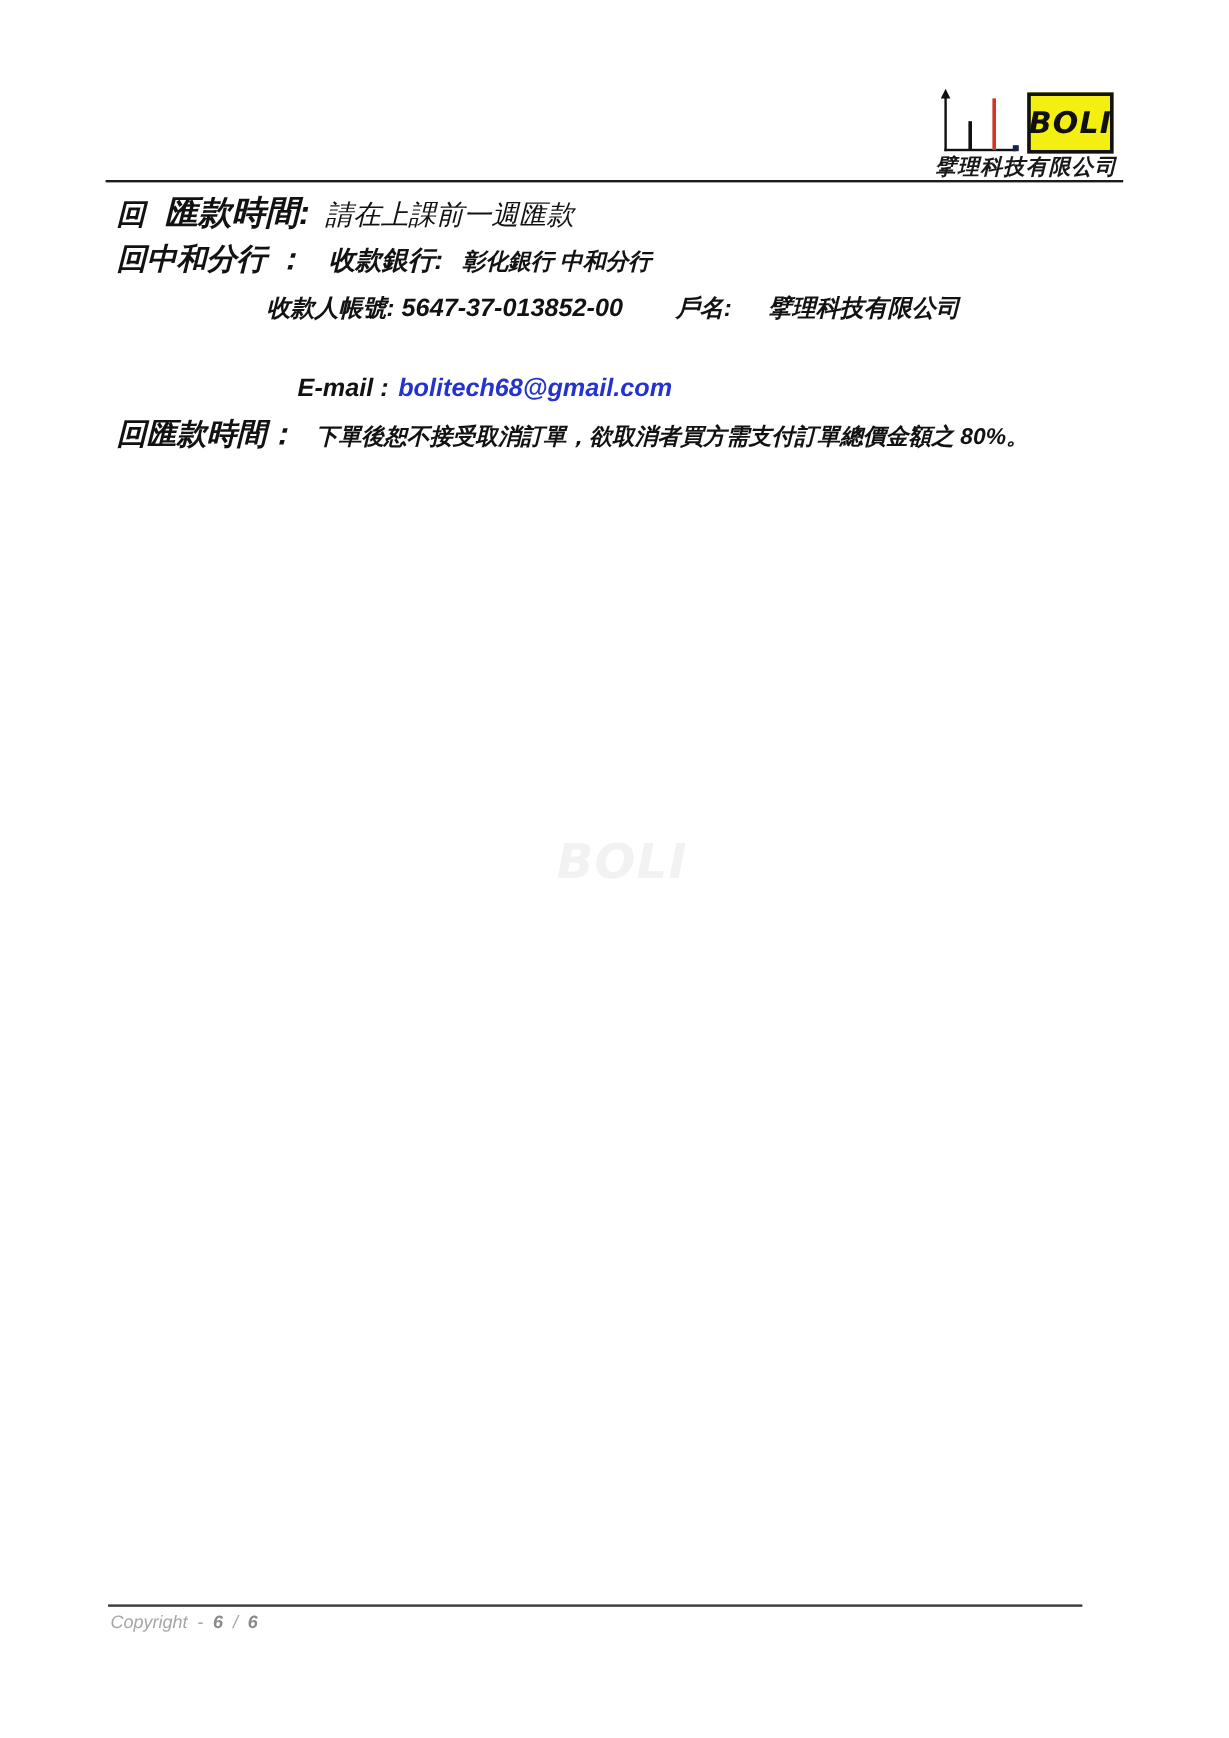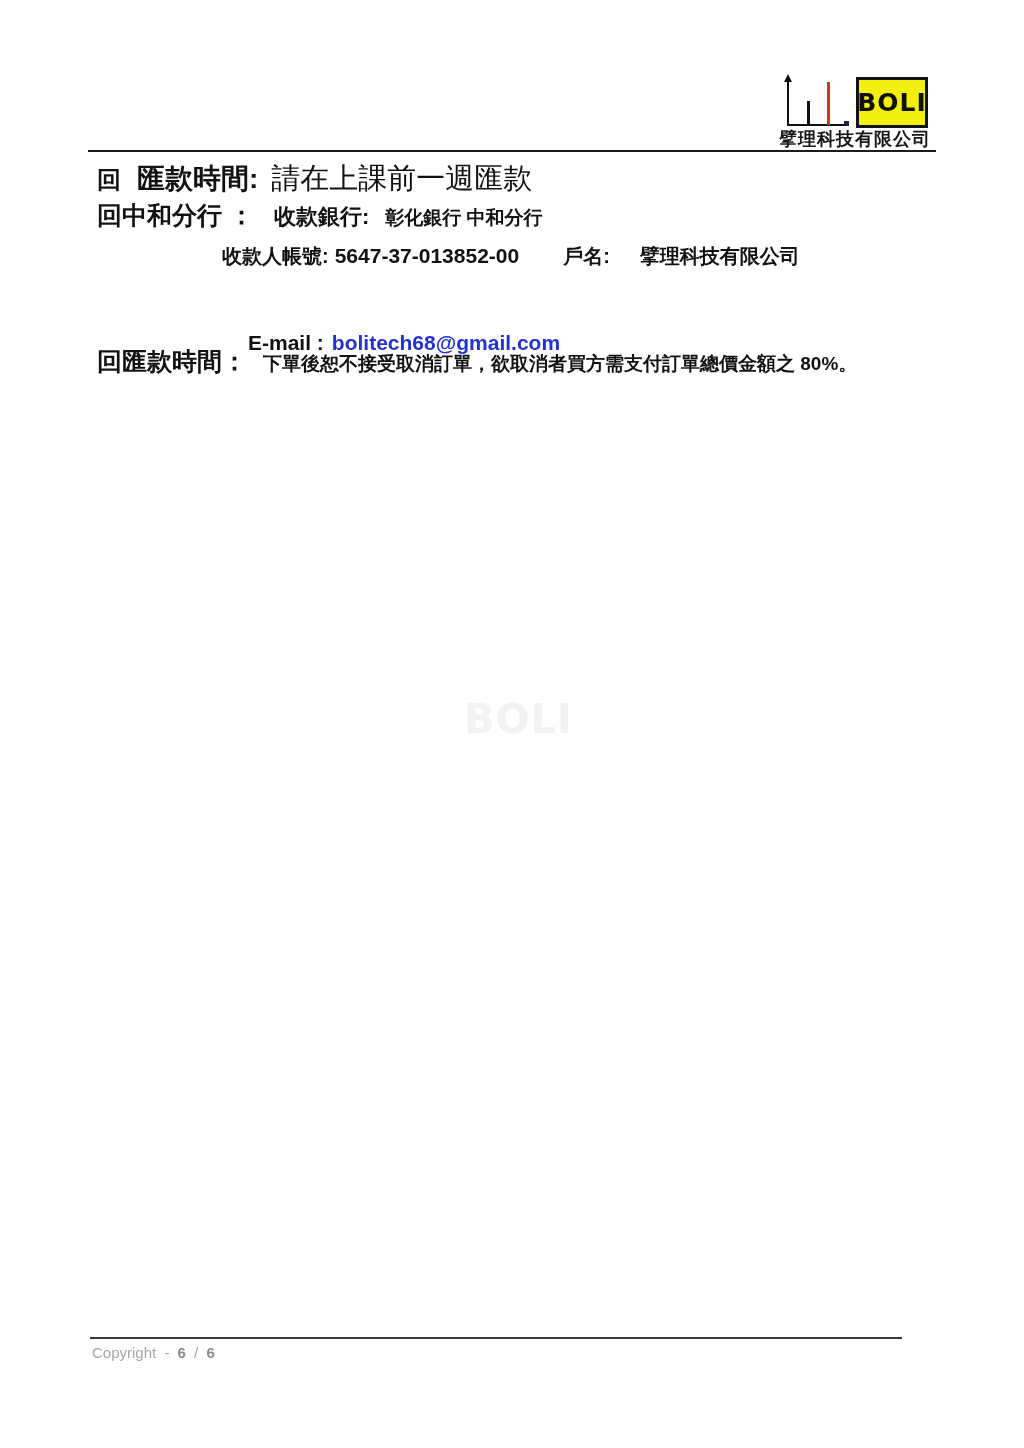--- a/index.html
+++ b/index.html
@@ -1,18 +1,18 @@
 <!DOCTYPE html>
 <html lang="zh-Hant"><head>
 <meta charset="utf-8">
 <style>
   * { margin:0; padding:0; box-sizing:border-box; }
   html,body { width:1024px; height:1448px; background:#ffffff;
     font-family:"Liberation Sans","DejaVu Sans",sans-serif; }
-  .page { position:relative; width:1024px; height:1448px; background:#fff; overflow:hidden; }
+  .page { position:relative; width:1024px; height:1448px; background:#fff; overflow:hidden;font-style:italic; }
 
   
   .header-rule { position:absolute; left:88px; top:150px; width:848px; height:2px; background:#1c1c1c; }
   .logo-icon { position:absolute; left:780px; top:74px; width:76px; height:54px; }
   .logo-icon .axis-v { position:absolute; left:7px; top:7px; width:2px; height:45px; background:#111; }
   .logo-icon .axis-arrow { position:absolute; left:4px; top:0; width:0; height:0;
     border-left:4px solid transparent; border-right:4px solid transparent; border-bottom:8px solid #111; }
   .logo-icon .axis-h { position:absolute; left:7px; top:50px; width:60px; height:2px; background:#111; }
   .logo-icon .bar-black { position:absolute; left:27px; top:27px; width:3px; height:24px; background:#111; }
   .logo-icon .bar-red { position:absolute; left:47px; top:8px; width:3px; height:43px; background:#d43425; }
@@ -23,35 +23,35 @@
     font-family:"DejaVu Sans","Liberation Sans",sans-serif; }
   .logo-company { position:absolute; left:779px; top:127px; width:152px; text-align:center;
     font-family:"DejaVu Serif","Liberation Serif",serif; font-size:18px; font-weight:600;
     letter-spacing:1px; color:#181818; white-space:nowrap; }
 
   
   .line { position:absolute; white-space:nowrap; color:#121212; }
   .bullet { font-weight:700; }
   .lbl-big { font-weight:700; font-size:28px;margin-left:16px; }
   .l-remit { left:97px; top:159px; font-size:24px; }
-  .l-remit .value { font-weight:500; font-size:29px; margin-left:13px; }
+  .l-remit .value { font-weight:500; font-size:23px; margin-left:13px; }
   .l-transfer { left:97px; top:199px; font-size:25px; }
   .l-transfer .lbl { font-weight:700; font-size:25px; }
   .l-transfer .bank-label { font-weight:700; font-size:22px; margin-left:20px;text-align:right; }
   .l-transfer .bank-value { font-weight:700; font-size:19px; margin-left:16px; }
   .l-account { left:222px; top:243px; font-size:20px; font-weight:700; }
   .l-account .number { font-size:21px; margin-left:6px; }
   .l-account .holder-label { margin-left:44px; }
   .l-account .holder-value { margin-left:30px; }
   .l-contact { left:97px; top:281px; font-size:25px; }
   .l-contact .lbl { font-weight:700; font-size:25px; }
   .l-contact .person { font-weight:700; font-size:20px; margin-left:4px; }
   .l-contact .phone-label { font-weight:700; font-size:20px; margin-left:10px; }
   .l-contact .phone-number { font-weight:700; font-size:22px; margin-left:6px; }
-  .l-email { left:248px; top:312px; font-size:21px;margin-top:19px; }
+  .l-email { left:248px; top:312px; font-size:21px; }
   .l-email .lbl { font-weight:700; }
   .l-email a { color:#2433cc; font-weight:600; text-decoration:none; margin-left:8px; }
   .l-refund { left:97px; top:345px; font-size:25px; }
   .l-refund .lbl { font-weight:700; font-size:25px; }
   .l-refund .text { font-weight:700; font-size:19px; margin-left:16px; }
 
   
   .watermark { position:absolute; left:464px; top:696px; font-size:40px; font-weight:700;
     color:#f2f2f2; letter-spacing:1px; font-family:"DejaVu Sans",sans-serif; }
 

